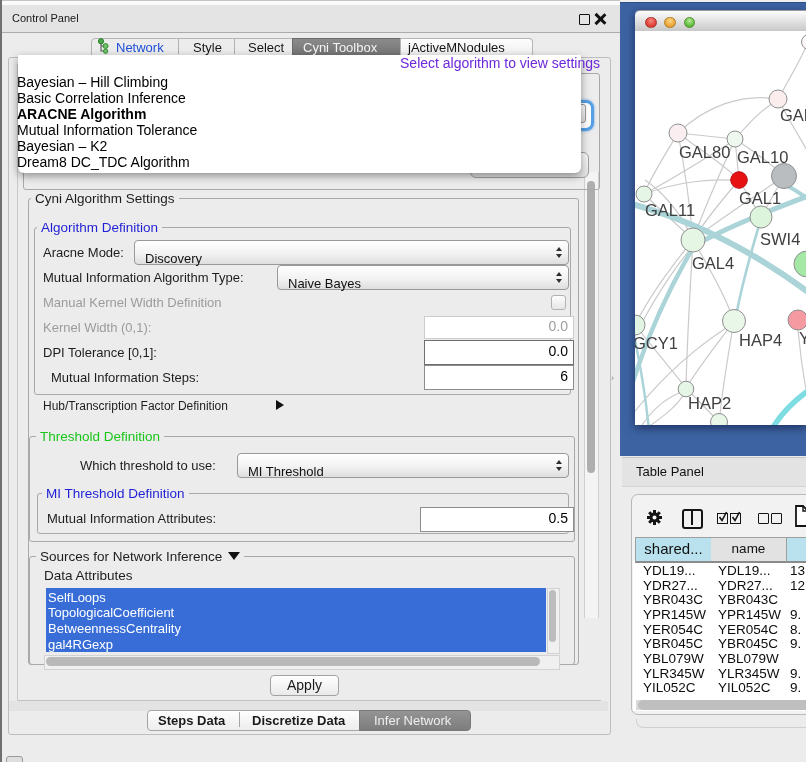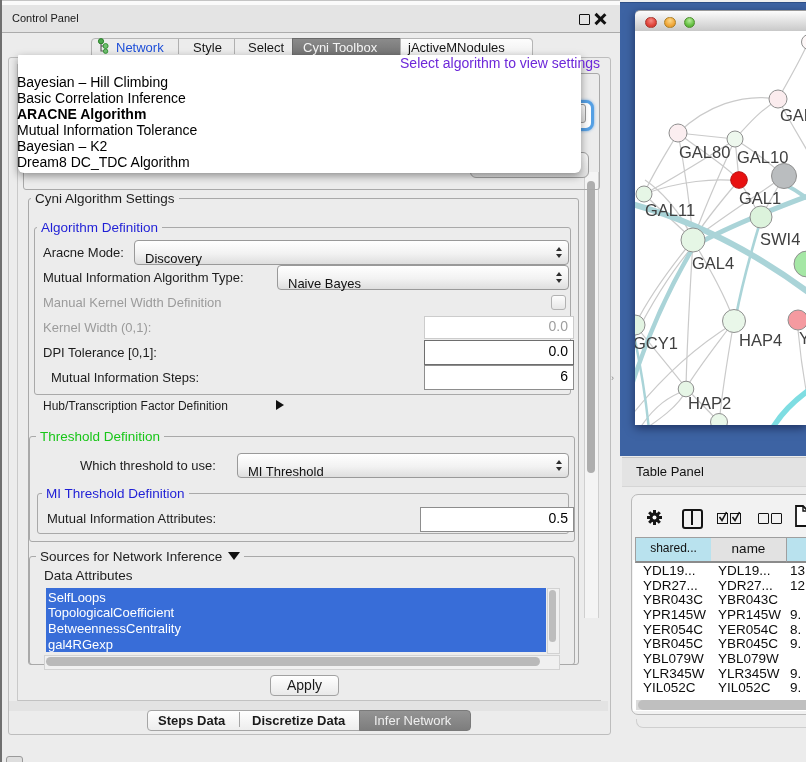--- a/index.html
+++ b/index.html
@@ -262,21 +262,21 @@
 </svg>
 
 <div class="b" style="left:758px;top:513px;width:9px;height:9px;border:1.4px solid #141414;border-radius:1px"></div>
 <div class="b" style="left:771px;top:513px;width:9px;height:9px;border:1.4px solid #141414;border-radius:1px"></div>
 
 <svg class="b" style="left:794px;top:505px" width="16" height="22" viewBox="0 0 16 22">
   <path d="M2,1 L9,1 L14,6 L14,21 L2,21 Z" fill="#fff" stroke="#141414" stroke-width="1.8"></path>
   <path d="M9,1 L9,6 L14,6" fill="none" stroke="#141414" stroke-width="1.4"></path>
 </svg>
 
-<div class="b" style="left:635px;top:537px;width:75px;height:23px;background:#b9e2ee;border:1px solid #9f9f9f;border-bottom:2px solid #8b8b8b;font-size:12px;color:#111;text-align:center;line-height:21px">shared...</div>
+<div class="b" style="left:635px;top:537px;width:75px;height:23px;background:#b9e2ee;border:1px solid #9f9f9f;border-bottom:2px solid #8b8b8b;font-size:15px;color:#111;text-align:center;line-height:21px">shared...</div>
 <div class="b" style="left:711px;top:537px;width:75px;height:23px;background:#e2e2e2;border:1px solid #9f9f9f;border-left:none;border-bottom:2px solid #8b8b8b;font-size:13.5px;color:#111;text-align:center;line-height:21px">name</div>
 <div class="b" style="left:787px;top:537px;width:19px;height:23px;background:#b9e2ee;border:1px solid #9f9f9f;border-left:none;border-bottom:2px solid #8b8b8b"></div>
 
 <div class="b" style="left:635px;top:564px;width:171px;height:129px;overflow:hidden;font-size:13.5px;color:#0d0d0d">
   <div style="position:absolute;left:8px;top:0;line-height:14.65px">YDL19...<br>YDR27...<br>YBR043C<br>YPR145W<br>YER054C<br>YBR045C<br>YBL079W<br>YLR345W<br>YIL052C</div>
   <div style="position:absolute;left:83px;top:0;line-height:14.65px">YDL19...<br>YDR27...<br>YBR043C<br>YPR145W<br>YER054C<br>YBR045C<br>YBL079W<br>YLR345W<br>YIL052C</div>
   <div style="position:absolute;left:155px;top:0;line-height:14.65px">13<br>12<br><br>9.<br>8.<br>9.<br><br>9.<br>9.</div>
 </div>
 
 <div class="b" style="left:636px;top:700px;width:170px;height:10px;background:#dadada"></div>

